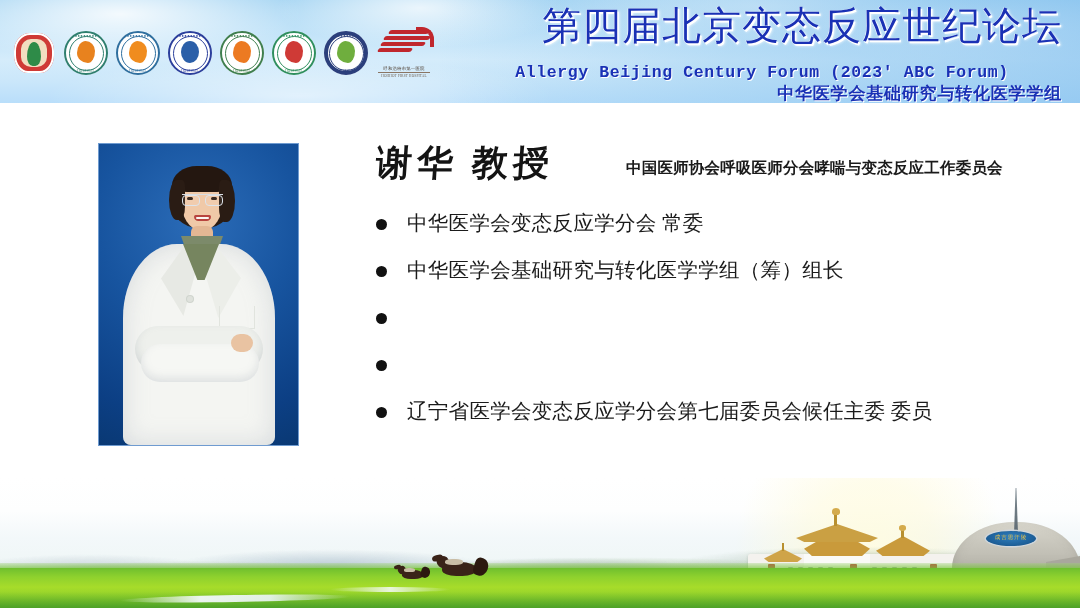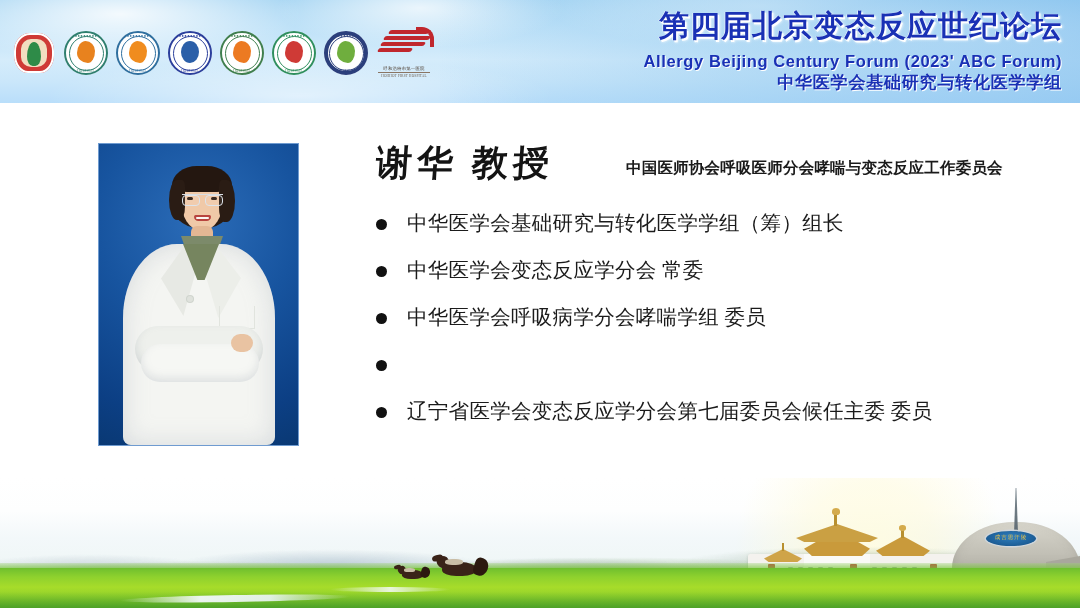--- a/index.html
+++ b/index.html
@@ -98,29 +98,30 @@
   .lg-swoosh .cap2{
     position:absolute;left:0;bottom:1px;width:60px;text-align:center;color:#6b5a4a;
     font-size:3.4px;letter-spacing:.2px;white-space:nowrap;
   }
   .lg-swoosh .rule{position:absolute;left:4px;bottom:6.5px;width:52px;height:1px;background:#8a7563;}
 
   
   .hdr-text{position:absolute;right:18px;top:8px;width:600px;text-align:right;z-index:3;}
   .hdr-cn{
     font-family:"Liberation Sans","DejaVu Sans",sans-serif;
-    font-weight:bold;font-size:30px;line-height:36px;color:#1a31b5;
+    font-weight:normal;font-size:39px;line-height:36px;color:#1a31b5;
     letter-spacing:1px;
     text-shadow:1.5px 1.5px 0 #ffffff, -0.5px -0.5px 0 #ffffff, 2px 2px 3px rgba(255,255,255,.9);
   }
   .hdr-en{
-    font-family:Liberation Sans, sans-serif;
+    font-family:Liberation Mono, monospace;
     font-weight:bold;font-size:16.5px;line-height:21px;color:#1a31b5;
-    letter-spacing:.6px;margin-top:7px;
+    letter-spacing:.6px;margin-top:18px;
     text-shadow:1px 1px 0 #fff;
+    text-align:center;
   }
   .hdr-cn2{
     font-family:"Liberation Sans","DejaVu Sans",sans-serif;
     font-weight:bold;font-size:17px;line-height:21px;color:#1a31b5;letter-spacing:.8px;
     text-shadow:1px 1px 0 #fff;
   }
 
   
   .photo{
     position:absolute;left:98px;top:143px;width:199px;height:301px;overflow:hidden;
@@ -486,29 +487,28 @@
       <div class="ph-hand"></div>
     </div>
   </div>
 
   <div class="name">谢华 教授</div>
   <div class="role">中国医师协会呼吸医师分会哮喘与变态反应工作委员会</div>
 
   <div class="bullets">
     <div class="bi">
       <span class="dot"></span>
-      <span class="btxt">中华医学会基础研究与转化医学学组（筹）组长</span>
+      <span class="btxt">中华医学会变态反应学分会 常委</span>
     </div>
     <div class="bi">
       <span class="dot"></span>
-      <span class="btxt">中华医学会变态反应学分会 常委</span>
+      <span class="btxt">中华医学会基础研究与转化医学学组（筹）组长</span>
     </div>
     <div class="bi">
       <span class="dot"></span>
-      <span class="btxt">中华医学会呼吸病学分会哮喘学组 委员</span>
     </div>
     <div class="bi">
       <span class="dot"></span>
     </div>
     <div class="bi">
       <span class="dot"></span>
       <span class="btxt">辽宁省医学会变态反应学分会第七届委员会候任主委 委员</span>
     </div>
   </div>
 

